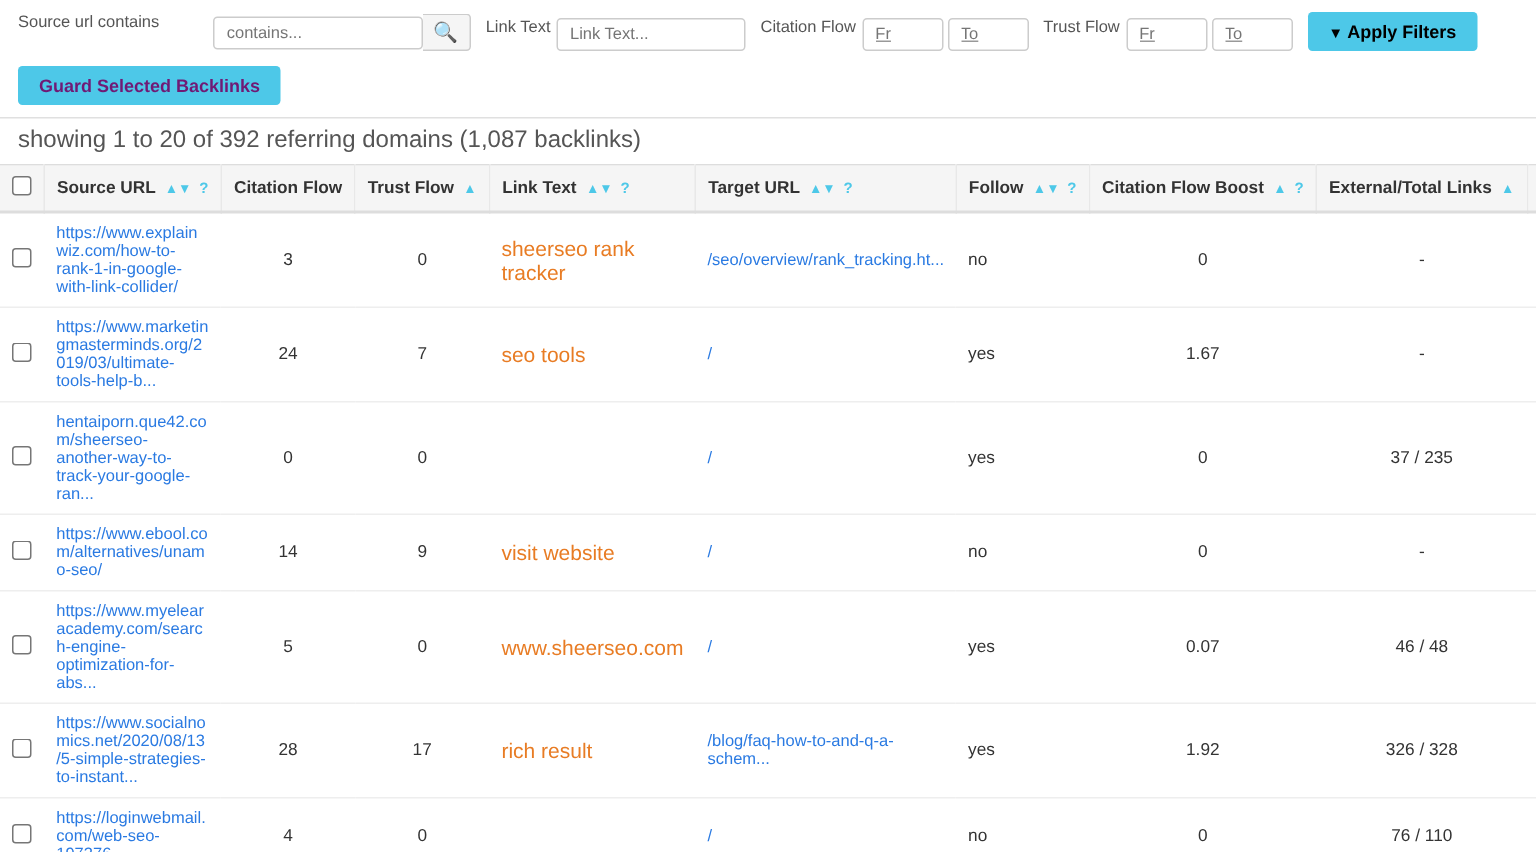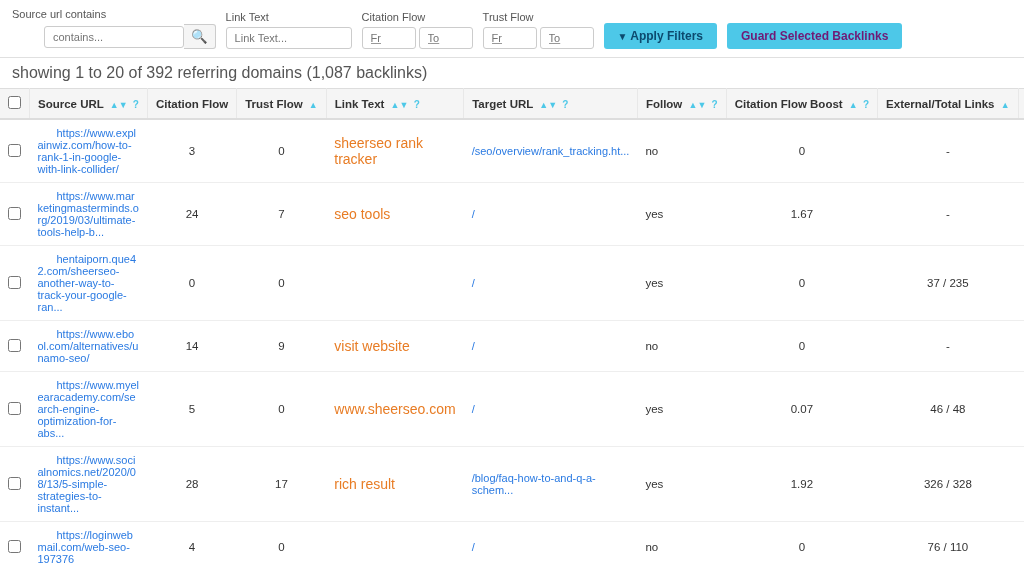--- a/index.html
+++ b/index.html
@@ -9,21 +9,21 @@
       display: flex;
       align-items: flex-end;
       padding: 8px 12px;
       background: #fff;
       border-bottom: 1px solid #e0e0e0;
       gap: 10px;
       flex-wrap: wrap;
     }
     .filter-group {
       display: flex;
-      flex-direction: column;
+      flex-direction: row;
       gap: 4px;
     }
     .filter-label {
       font-size: 11px;
       color: #555;
       white-space: nowrap;
     }
     .filter-input-wrap {
       display: flex;
       align-items: center;
@@ -47,21 +47,21 @@
       cursor: pointer;
       border-radius: 0 3px 3px 0;
       color: #555;
     }
     .range-group {
       display: flex;
       gap: 3px;
     }
     .btn-apply {
       background: #4dc8e8;
-      color: #0c4a6e;
+      color: #000000;
       border: none;
       padding: 6px 14px;
       border-radius: 3px;
       cursor: pointer;
       font-size: 12px;
       font-weight: bold;
       white-space: nowrap;
       align-self: flex-end;
     }
     .btn-guard {
@@ -125,21 +125,21 @@
       border-bottom: 1px solid #eee;
       vertical-align: middle;
     }
     
     .source-url-cell {
       color: #2a7ae2;
       font-size: 11px;
       max-width: 200px;
       word-break: break-word;
     }
-    .source-url-cell a { color: #2a7ae2; text-decoration: none; margin-left: 19px; }
+    .source-url-cell a { color: #2a7ae2; text-decoration: none; }
     
     .link-text-cell {
       color: #e87c24;
       font-size: 14px;
     }
     
     .target-url-cell {
       color: #2a7ae2;
       font-size: 11px;
     }

